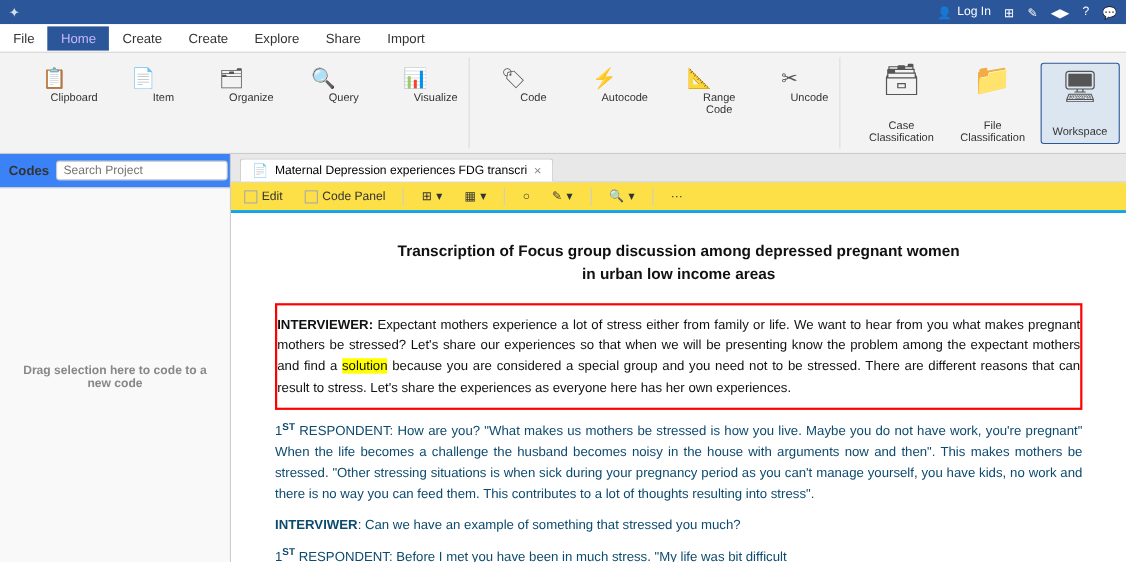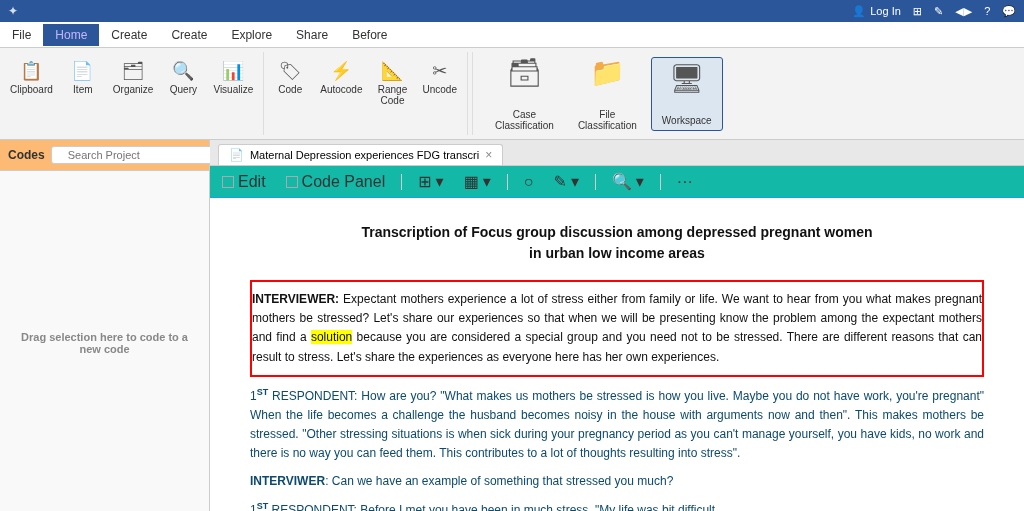--- a/index.html
+++ b/index.html
@@ -11,46 +11,46 @@
 
     
     #menubar { background: #fff; display: flex; align-items: center; height: 26px; border-bottom: 1px solid #ccc; }
     .menu-item { padding: 4px 12px; font-size: 12px; cursor: pointer; color: #333; }
     .menu-item.active { background: #2b579a; color: #c4b5fd; }
 
     
     #ribbon { background: #f3f3f3; border-bottom: 1px solid #ccc; display: flex; align-items: stretch; min-height: 80px; padding: 4px 0; }
     .ribbon-btn { display: flex; flex-direction: column; align-items: center; justify-content: center; padding: 2px 6px; cursor: pointer; border-radius: 3px; min-width: 44px; }
     .ribbon-btn .icon { font-size: 18px; color: #555; margin-bottom: 2px; }
-    .ribbon-btn .label { font-size: 10px; color: #333; text-align: center; }
+    .ribbon-btn .label { font-size: 10px; color: #333; text-align: center; margin-left: 36px; }
     .ribbon-section { display: flex; align-items: flex-start; gap: 2px; padding: 0 4px; border-right: 1px solid #ddd; }
     .ribbon-big-btn { display: flex; flex-direction: column; align-items: center; justify-content: center; padding: 4px 10px; cursor: pointer; border-radius: 3px; min-width: 70px; }
     .ribbon-big-btn .icon { font-size: 22px; color: #555; }
     .ribbon-big-btn .label { font-size: 10px; color: #333; text-align: center; margin-top: 20px; }
     .ribbon-big-btn.active { background: #dce6f0; border: 1px solid #2b579a; }
 
     
     #main-area { display: flex; height: calc(511px - 22px - 26px - 88px); }
 
     
     #left-panel { width: 210px; background: #f9f9f9; border-right: 1px solid #ccc; display: flex; flex-direction: column; }
-    #codes-header { display: flex; align-items: center; padding: 6px 8px; background: #fdba74; border-bottom: 1px solid #ccc; gap: 6px; }
+    #codes-header { display: flex; align-items: center; padding: 6px 8px; background: #3b82f6; border-bottom: 1px solid #ccc; gap: 6px; }
     #codes-title { font-weight: bold; font-size: 12px; color: #333; }
-    #search-input { flex: 1; border: 1px solid #ccc; border-radius: 3px; padding: 2px 16px; font-size: 11px; background: #fff; }
+    #search-input { flex: 1; border: 1px solid #ccc; border-radius: 3px; padding: 2px 6px; font-size: 11px; background: #fff; }
     #left-panel-body { flex: 1; display: flex; align-items: center; justify-content: center; color: #888; font-size: 11px; text-align: center; padding: 16px; font-weight: bold; }
 
     
     #right-panel { flex: 1; display: flex; flex-direction: column; background: #fff; overflow: hidden; }
     #doc-tab-bar { display: flex; align-items: center; background: #e8e8e8; border-bottom: 1px solid #ccc; padding: 4px 8px 0; gap: 4px; }
     .doc-tab { display: flex; align-items: center; background: #fff; border: 1px solid #ccc; border-bottom: none; border-radius: 3px 3px 0 0; padding: 3px 10px; font-size: 11px; cursor: pointer; gap: 6px; }
     .doc-tab .tab-icon { color: #888; font-size: 12px; }
     .doc-tab .close-btn { color: #888; font-size: 12px; cursor: pointer; }
 
     
-    #doc-toolbar { display: flex; align-items: center; padding: 4px 8px; background: #14b8a6; border-bottom: 1px solid #0ea5e9; gap: 12px; font-size: 16px; color: #333; }
+    #doc-toolbar { display: flex; align-items: center; padding: 4px 8px; background: #fde047; border-bottom: 3px solid #0ea5e9; gap: 12px; font-size: 11px; color: #333; }
     .doc-toolbar-item { display: flex; align-items: center; gap: 4px; cursor: pointer; padding: 2px 4px; border-radius: 3px; }
     .doc-toolbar-sep { width: 1px; height: 16px; background: #ccc; }
 
     
     #doc-content { flex: 1; overflow-y: auto; padding: 24px 40px; background: #fff; }
     #doc-title { text-align: center; font-weight: bold; font-size: 14px; color: #111; margin-bottom: 16px; line-height: 1.5; }
 
     
     .highlighted-block { border: 2px solid red; padding: 8px 0; margin-bottom: 8px; }
     .highlighted-block p { font-size: 12px; color: #111; line-height: 1.6; text-align: justify; }
@@ -79,21 +79,21 @@
   </div>
 </div>
 
 <div id="menubar">
   <div class="menu-item">File</div>
   <div class="menu-item active">Home</div>
   <div class="menu-item">Create</div>
   <div class="menu-item">Create</div>
   <div class="menu-item">Explore</div>
   <div class="menu-item">Share</div>
-  <div class="menu-item">Before</div>
+  <div class="menu-item">Import</div>
 </div>
 
 <div id="ribbon">
 
   <div class="ribbon-section" style="align-items:flex-start; padding-top: 6px;">
     <div class="ribbon-btn">
       <span class="icon">📋</span>
       <span class="label">Clipboard</span>
     </div>
     <div class="ribbon-btn">

